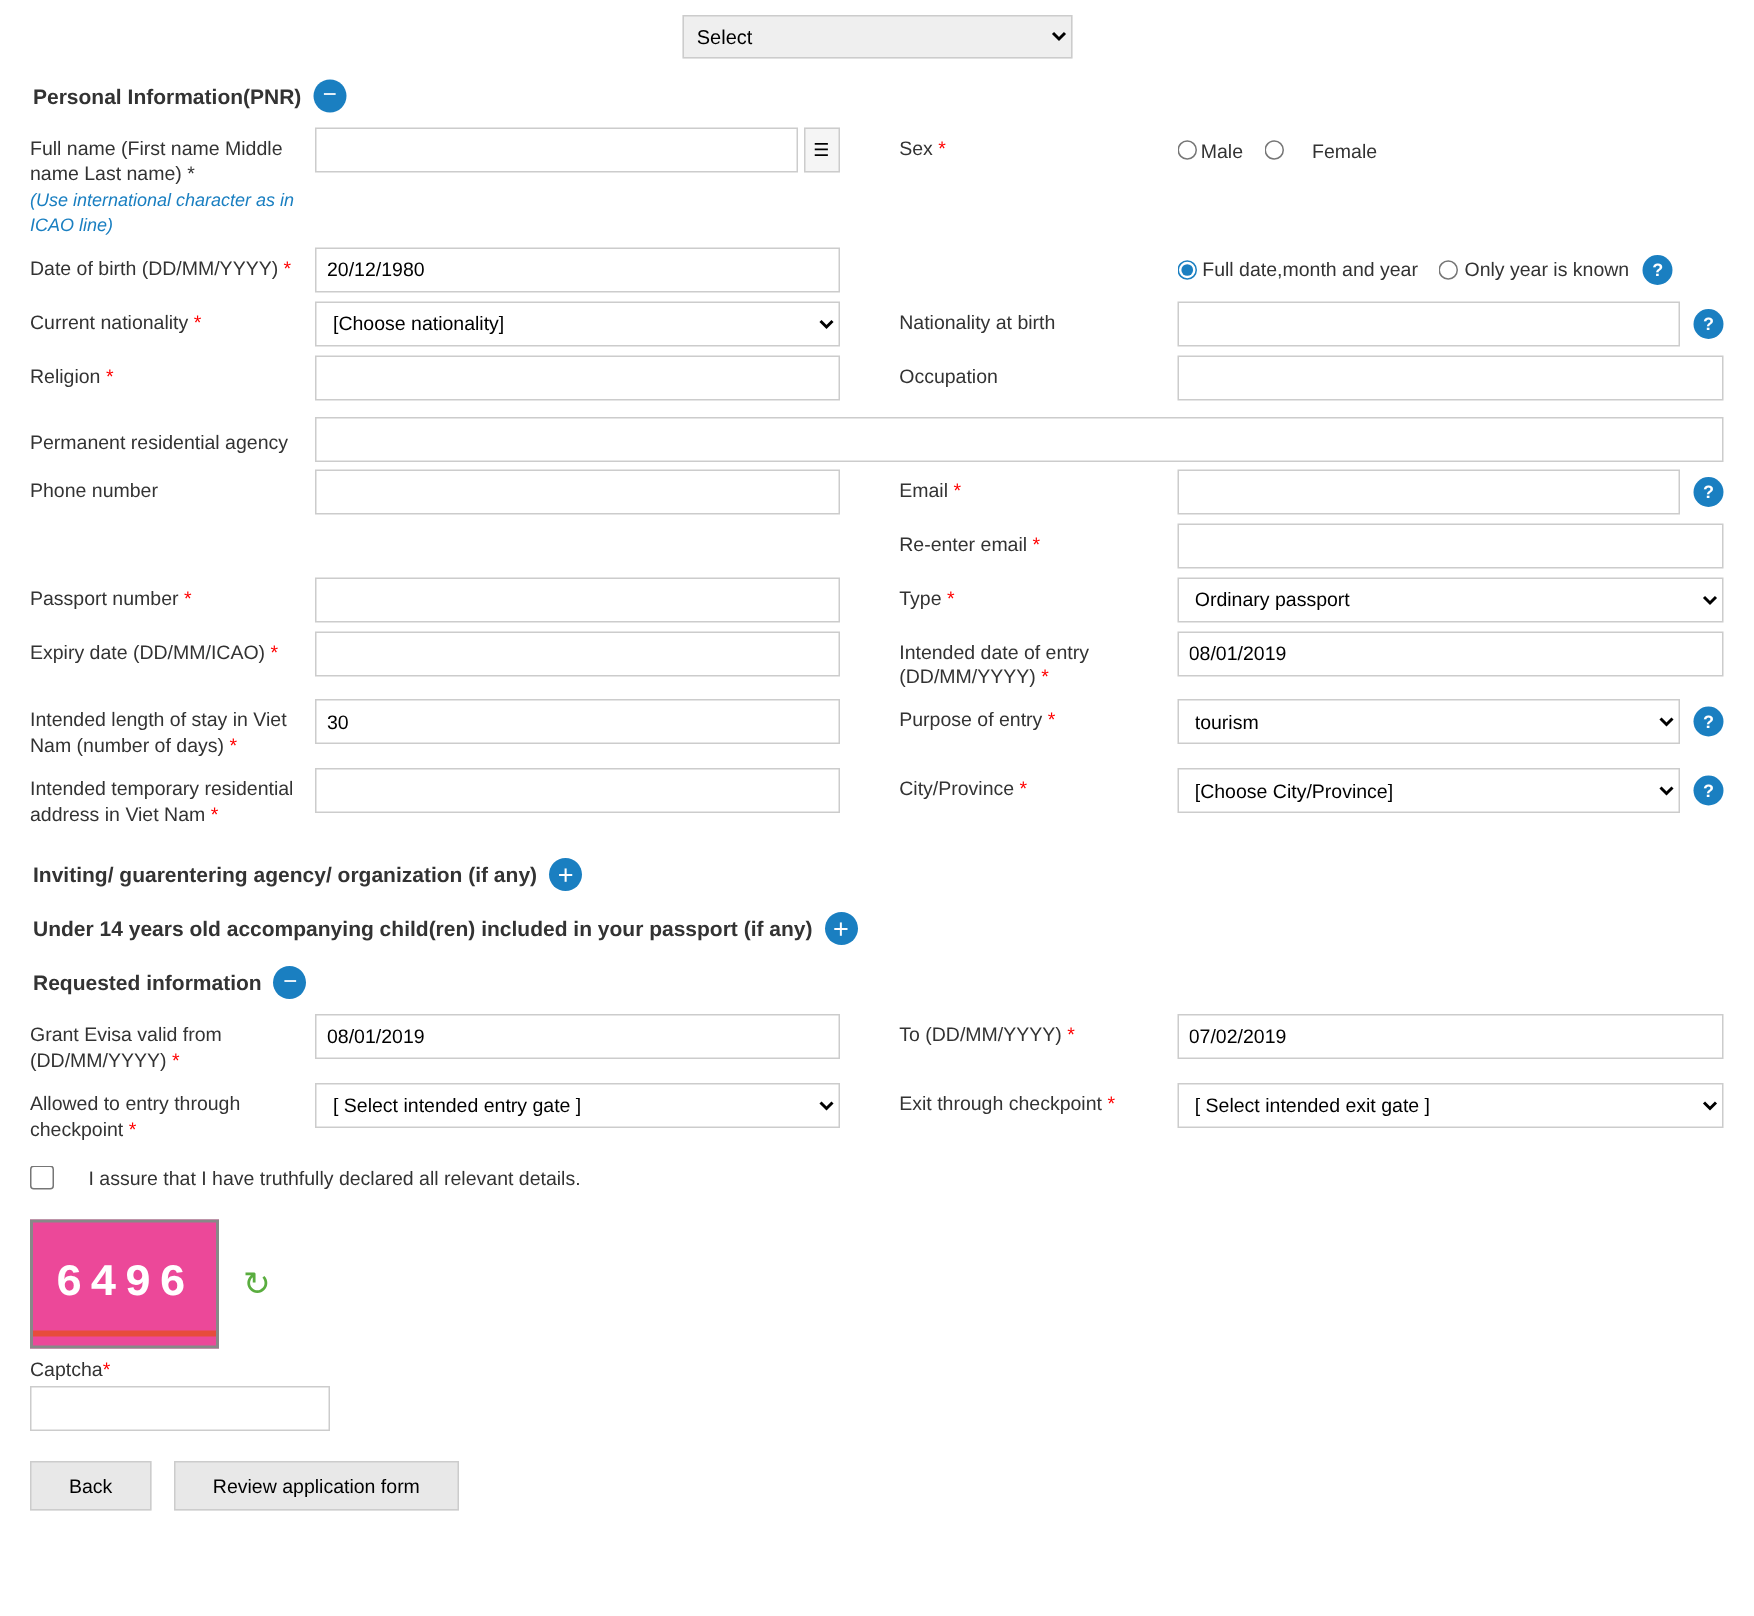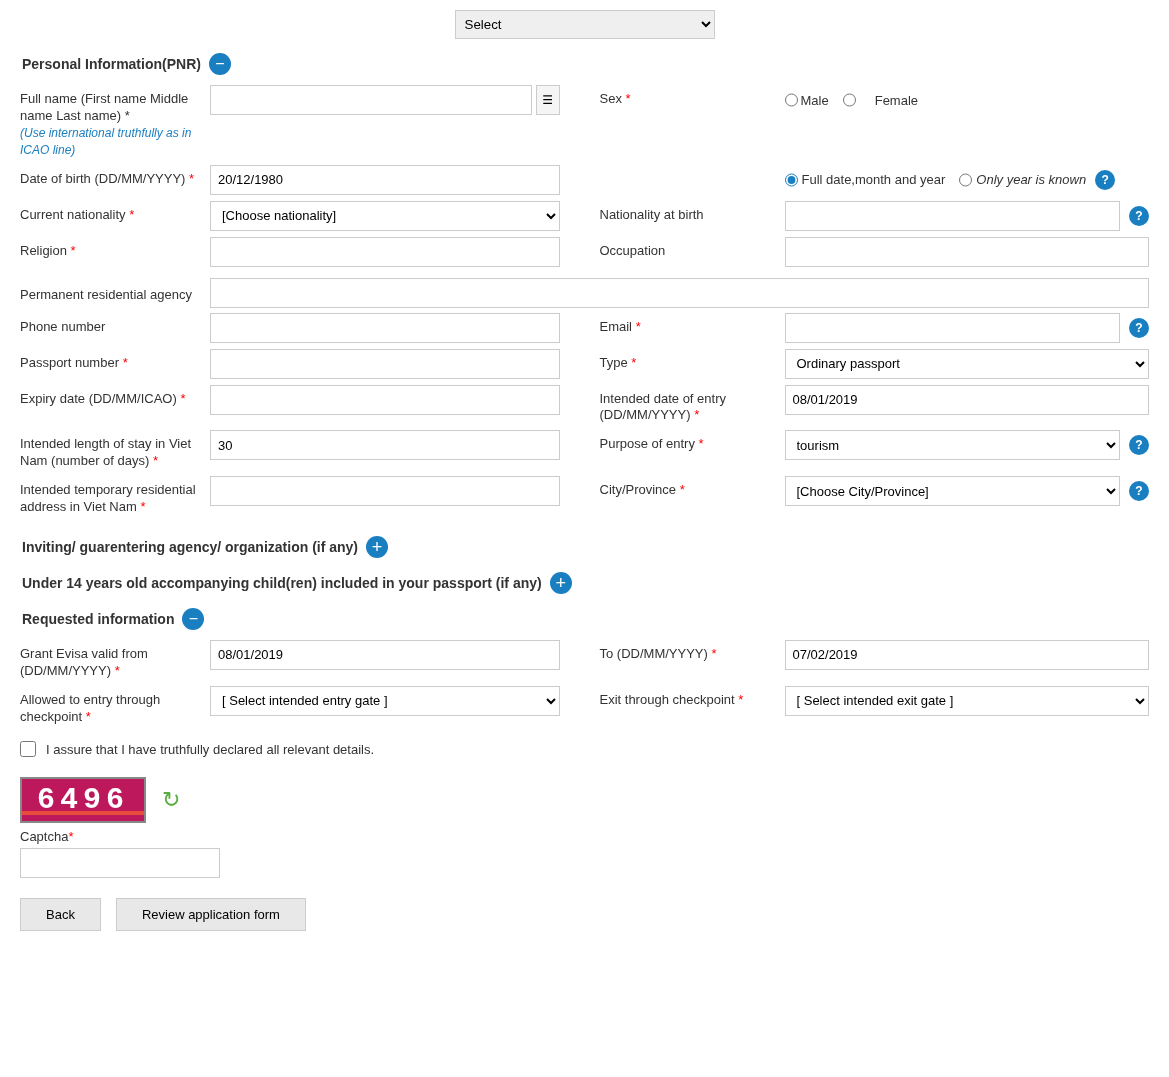--- a/index.html
+++ b/index.html
@@ -13,25 +13,25 @@
     .collapse-btn { width: 22px; height: 22px; border-radius: 50%; background: #1a7fc1; color: white; border: none; cursor: pointer; font-size: 16px; display: flex; align-items: center; justify-content: center; line-height: 1; }
     .expand-btn { width: 22px; height: 22px; border-radius: 50%; background: #1a7fc1; color: white; border: none; cursor: pointer; font-size: 18px; display: flex; align-items: center; justify-content: center; line-height: 1; }
 
     .help-btn { width: 20px; height: 20px; border-radius: 50%; background: #1a7fc1; color: white; border: none; cursor: pointer; font-size: 12px; font-weight: bold; display: flex; align-items: center; justify-content: center; flex-shrink: 0; margin-left: 5px; }
 
     .full-width-input { width: 100%; padding: 5px 7px; border: 1px solid #ccc; font-size: 13px; height: 30px; }
 
     .perm-address-row { display: flex; align-items: center; padding: 5px 0; }
     .perm-address-row input { flex: 1; }
 
-    .checkbox-row { display: flex; align-items: center; gap: 10px; padding: 10px 0; }
+    .checkbox-row { display: flex; align-items: center; gap: 23px; padding: 10px 0; }
     .checkbox-row input[type="checkbox"] { width: 16px; height: 16px; }
 
     .captcha-section { margin-top: 10px; }
-    .captcha-img { background: #be185d; color: #fff; font-size: 28px; font-weight: bold; padding: 4px 15px; display: inline-block; border: 2px solid #888; letter-spacing: 4px; font-family: 'Courier New', monospace; position: relative; }
+    .captcha-img { background: #ec4899; color: #fff; font-size: 28px; font-weight: bold; padding: 24px 15px; display: inline-block; border: 2px solid #888; letter-spacing: 4px; font-family: 'Courier New', monospace; position: relative; }
     .captcha-img::after { content: ''; position: absolute; bottom: 8px; left: 0; right: 0; height: 2px; background: #e74c3c; }
     .captcha-refresh { color: #5aad3f; font-size: 22px; cursor: pointer; margin-left: 8px; display: inline-block; }
 
     .buttons-row { display: flex; justify-content: flex-start; gap: 15px; margin-top: 20px; }
     .btn-back { padding: 8px 25px; background: #e8e8e8; border: 1px solid #ccc; cursor: pointer; font-size: 13px; }
     .btn-review { padding: 8px 25px; background: #e8e8e8; border: 1px solid #ccc; cursor: pointer; font-size: 13px; }
 
     .two-col { display: grid; grid-template-columns: 1fr 1fr; gap: 10px; }
     .left-col { padding-right: 20px; }
     .right-col { padding-left: 10px; }
@@ -62,21 +62,21 @@
     <button class="collapse-btn">−</button>
   </div>
 
   <div>
 
     <div class="two-col">
       <div class="left-col">
         <div class="inline-row">
           <div class="lbl">
             <span>Full name (First name Middle name Last name)</span> <span class="req">*</span><br>
-            <span style="color:#1a7fc1;font-style:italic;font-size:12px;">(Use international truthfully as in ICAO line)</span>
+            <span style="color:#1a7fc1;font-style:italic;font-size:12px;">(Use international character as in ICAO line)</span>
           </div>
           <div class="inp" style="display:flex;align-items:center;gap:4px;">
             <input type="text" value="" style="">
             <button style="width:26px;height:30px;border:1px solid #ccc;background:#f5f5f5;cursor:pointer;font-size:12px;">☰</button>
           </div>
         </div>
       </div>
       <div class="right-col">
         <div class="right-inline">
           <div class="rlbl">
@@ -110,21 +110,21 @@
       <div class="right-col">
         <div class="right-inline" style="align-items:center;">
           <div class="rlbl"></div>
           <div class="rinp" style="align-items:center;">
             <label style="display:flex;align-items:center;gap:4px;margin-right:10px;">
               <input type="radio" name="dob_type" checked="" style="accent-color: rgb(26, 127, 193);">
               <span style="font-size:13px;">Full date,month and year</span>
             </label>
             <label style="display:flex;align-items:center;gap:4px;">
               <input type="radio" name="dob_type" style="">
-              <span style="font-size:13px;font-style:italic;">Only year is known</span>
+              <span style="font-size:13px;">Only year is known</span>
             </label>
             <button class="help-btn">?</button>
           </div>
         </div>
       </div>
     </div>
 
     <div class="two-col">
       <div class="left-col">
         <div class="inline-row">
@@ -193,20 +193,28 @@
         </div>
       </div>
       <div class="right-col">
         <div class="right-inline">
           <div class="rlbl">
             <span>Email</span> <span style="color:red;">*</span>
           </div>
           <div class="rinp">
             <input type="text" style="">
             <button class="help-btn">?</button>
+          </div>
+        </div>
+        <div class="right-inline">
+          <div class="rlbl">
+            <span>Re-enter email</span> <span style="color:red;">*</span>
+          </div>
+          <div class="rinp">
+            <input type="text" style="">
           </div>
         </div>
       </div>
     </div>
 
     <div class="two-col">
       <div class="left-col">
         <div class="inline-row">
           <div class="lbl">
             <span>Passport number</span> <span style="color:red;">*</span>

